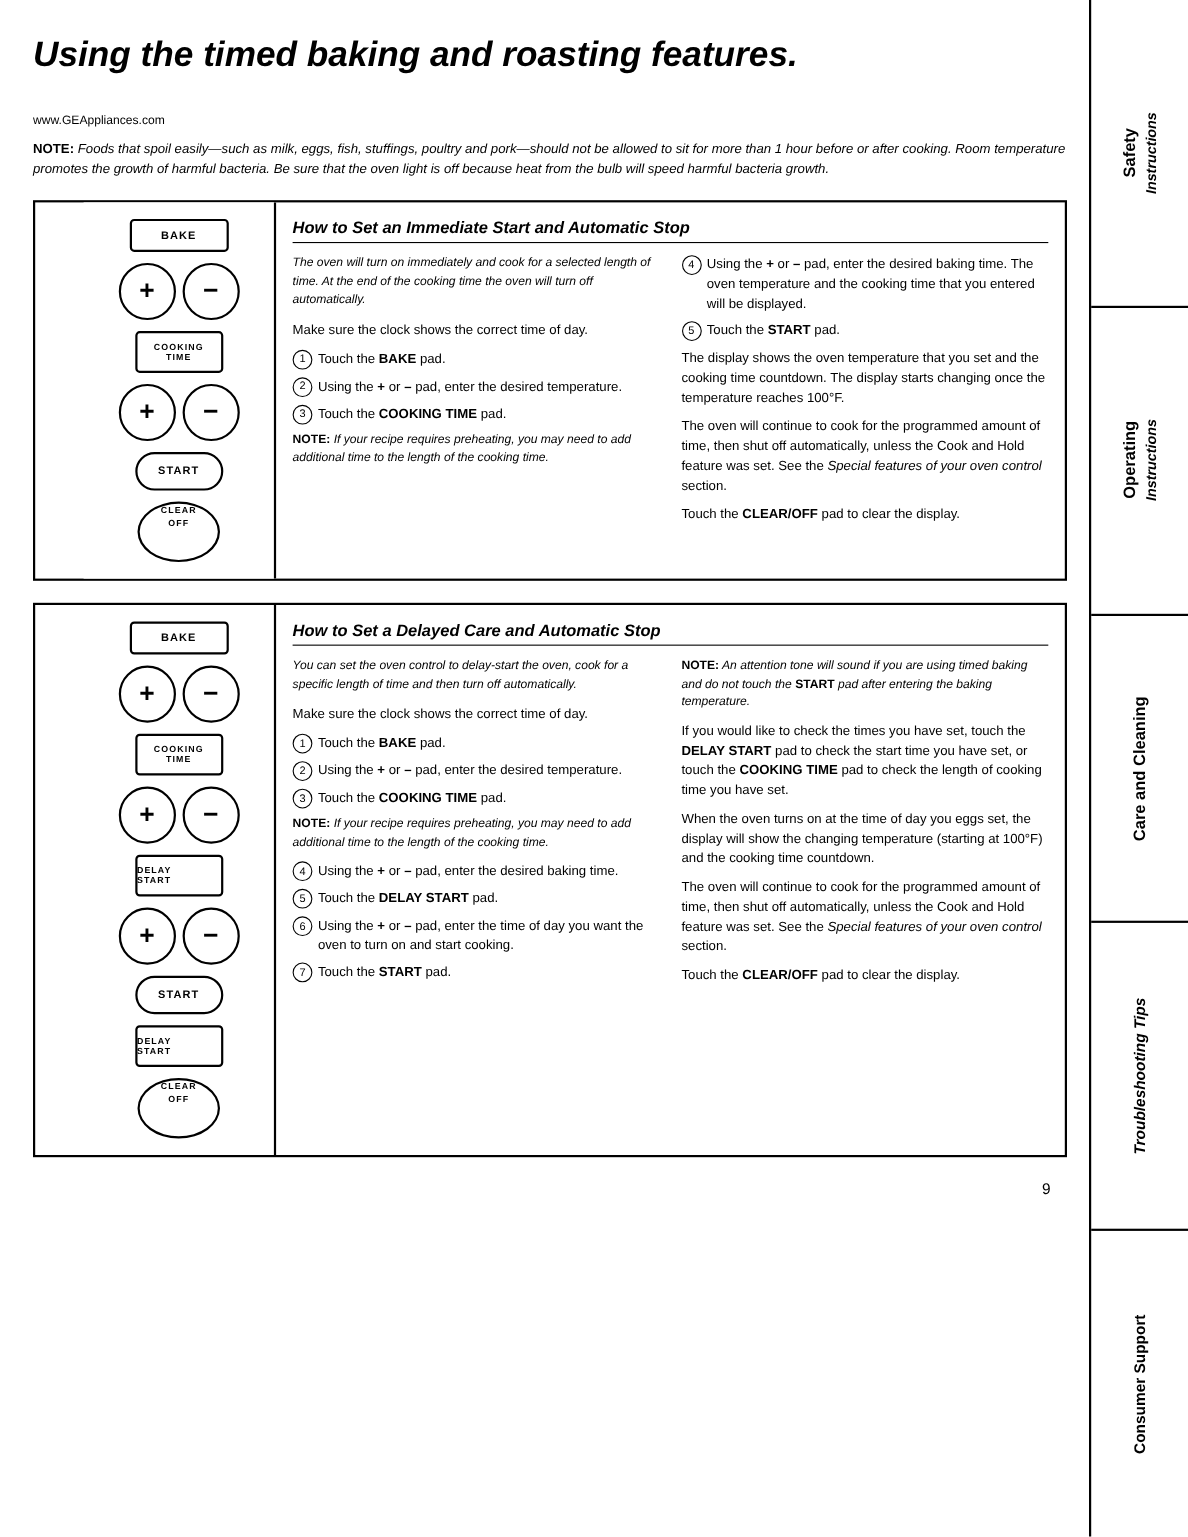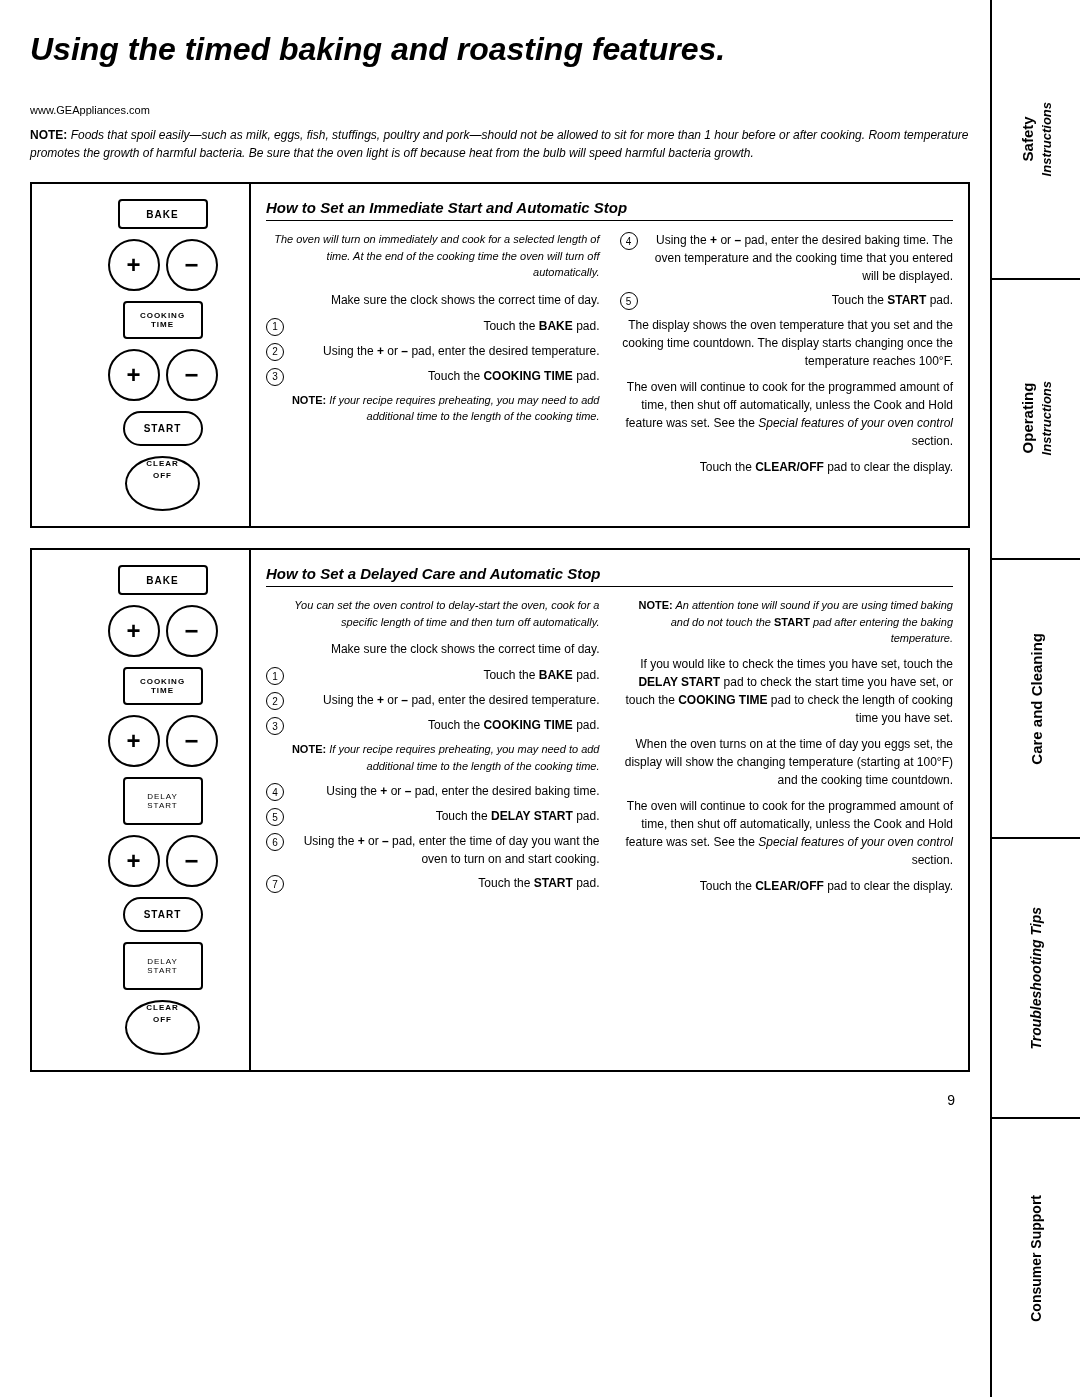--- a/index.html
+++ b/index.html
@@ -182,29 +182,29 @@
       font-size: 8px;
       font-weight: bold;
       letter-spacing: 1px;
       background: #fff;
       text-align: center;
       line-height: 1.4;
     }
 
     .delay-start-btn {
       width: 80px;
-      height: 48px;
+      height: 38px;
       border: 2px solid #000;
       border-radius: 4px;
       display: flex;
       flex-direction: column;
-      align-items: center;
+      align-items: flex-start;
       justify-content: center;
       font-size: 8px;
-      font-weight: normal;
+      font-weight: bold;
       letter-spacing: 1px;
       background: #fff;
       text-align: center;
       line-height: 1.2;
     }
 
     
     .content-area {
       flex: 1;
       padding: 15px 15px 15px 15px;
@@ -216,21 +216,20 @@
       font-weight: bold;
       font-style: italic;
       margin-bottom: 10px;
       border-bottom: 1px solid #000;
       padding-bottom: 4px;
     }
 
     .content-cols {
       display: flex;
       gap: 20px;
-      text-align: right;
     }
 
     .col-left {
       flex: 1;
     }
 
     .col-right {
       flex: 1;
     }
 

